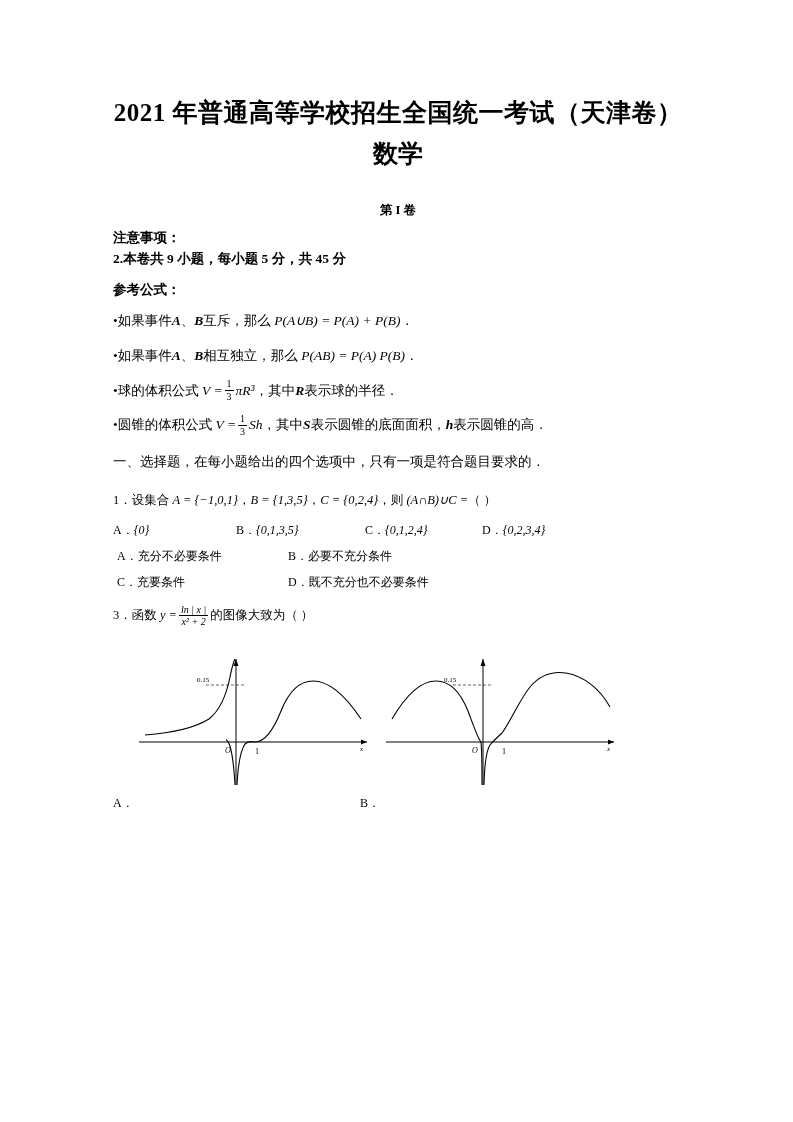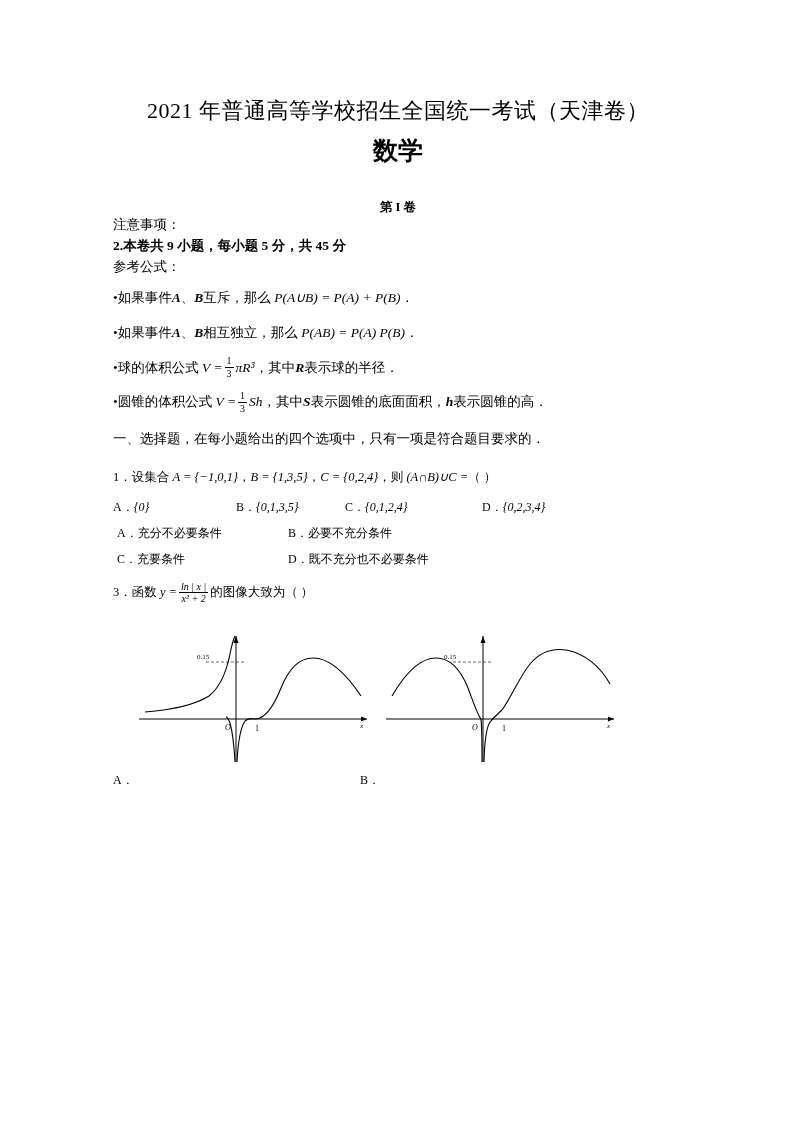--- a/index.html
+++ b/index.html
@@ -20,41 +20,42 @@
     overflow: hidden;
   }
   .content {
     position: absolute;
     left: 113px;
     top: 0;
     width: 570px;
   }
   .doc-title {
     margin-top: 96px;
-    font-size: 22px;
-    font-weight: normal;
+    font-size: 25px;
+    font-weight: bold;
     text-align: center;
     letter-spacing: 0.5px;
     white-space: nowrap;
   }
   .doc-subtitle {
     margin-top: 8px;
     font-size: 25px;
     font-weight: bold;
     text-align: center;
     font-family: "Liberation Sans", sans-serif;
   }
   .part-label {
     margin-top: 32px;
     text-align: center;
     font-size: 12.5px;
     font-weight: bold;
   }
   .notice-head {
-    font-weight: normal;
+    margin-top: 10px;
+    font-weight: bold;
     font-size: 13.5px;
   }
   .notice-body {
     font-size: 13.5px;
     line-height: 1.8;
     font-weight: bold;
     text-align: justify;
   }
   .formula-line {
     font-size: 13.5px;
@@ -72,21 +73,21 @@
     margin-top: 14px;
   }
   .opt-row {
     font-size: 12px;
     margin-top: 10px;
     position: relative;
     height: 16px;
   }
   .opt-a { position: absolute; left: 0; }
   .opt-b { position: absolute; left: 123px; }
-  .opt-c { position: absolute; left: 232px; }
+  .opt-c { position: absolute; left: 252px; }
   .opt-d { position: absolute; left: 369px; }
   .opt2-a { position: absolute; left: 4px; }
   .opt2-b { position: absolute; left: 175px; }
 
   
   .mi { font-family: "Liberation Serif", serif; font-style: italic; }
   .mb { font-weight: bold; }
   .frac {
     display: inline-block;
     vertical-align: middle;

